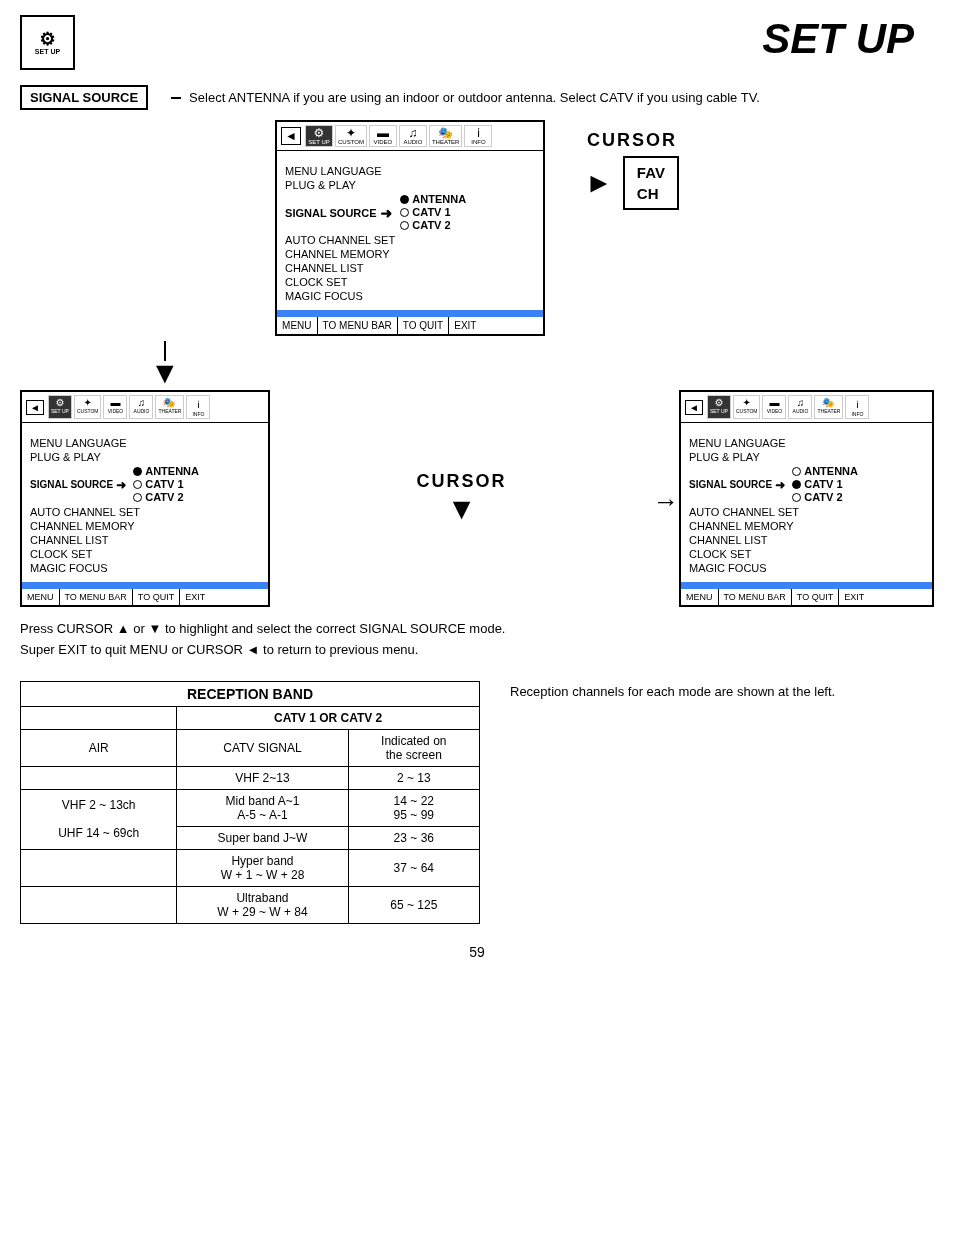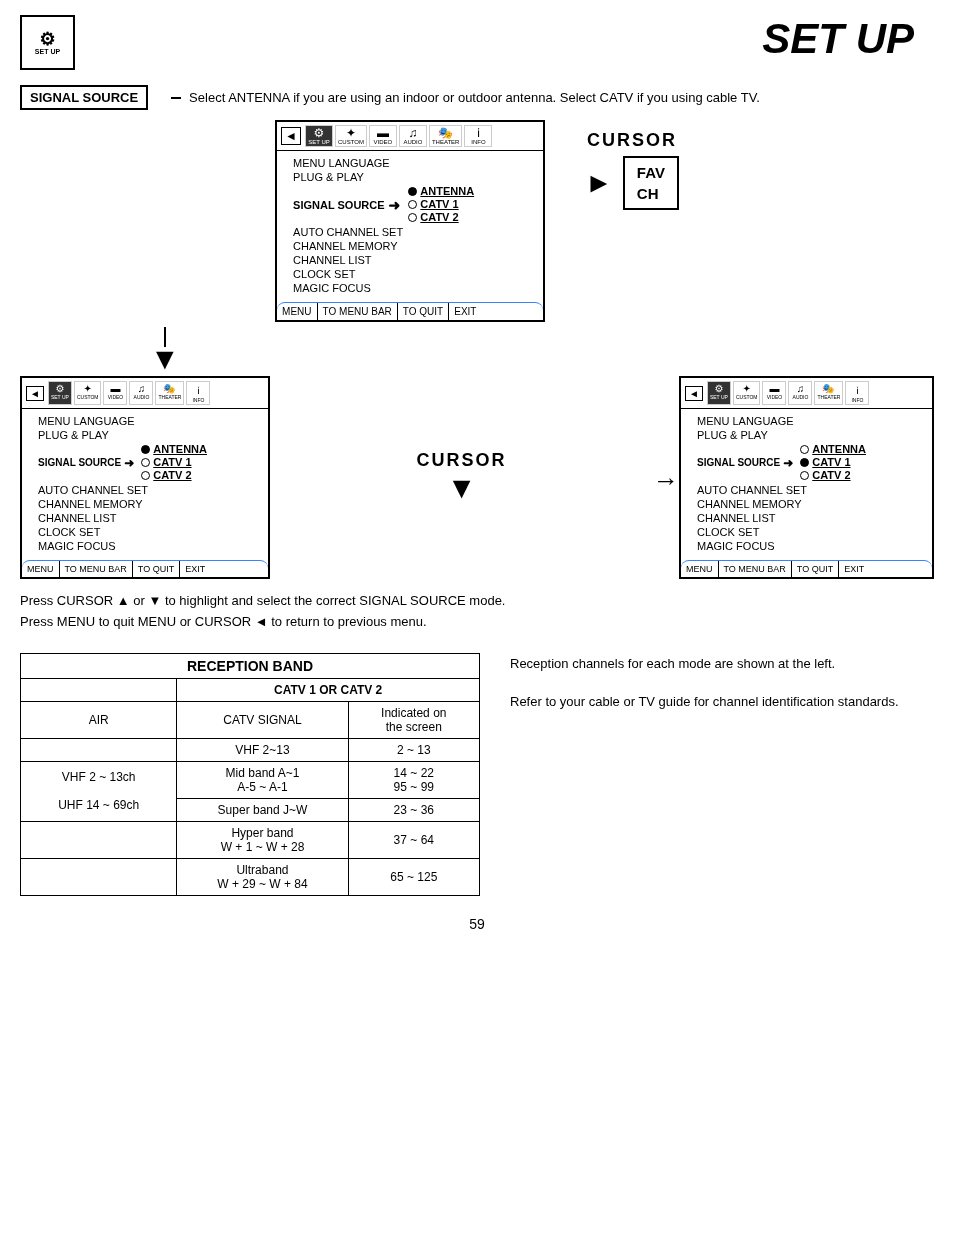--- a/index.html
+++ b/index.html
@@ -88,63 +88,62 @@
     }
     .tv-icon-item.active {
       background: #333;
       color: #fff;
     }
     .tv-icon-symbol {
       font-size: 12px;
       line-height: 1;
     }
     .tv-menu-content {
-      padding: 6px 16px;
+      padding: 6px 8px;
+      margin-top: 8px;
     }
     .tv-menu-row {
       display: flex;
       align-items: center;
       margin-bottom: 2px;
       font-size: 11px;
     }
     .tv-menu-row.bold {
       font-weight: bold;
     }
     .tv-menu-row .arrow-right {
       margin: 0 4px;
       font-size: 14px;
     }
     .tv-radio-group {
       display: flex;
       flex-direction: column;
       margin-left: 4px;
-      text-decoration: underline;
     }
     .tv-radio-item {
       display: flex;
       align-items: center;
       gap: 3px;
       font-size: 11px;
       margin-bottom: 1px;
     }
     .radio-dot {
       width: 9px;
       height: 9px;
       border-radius: 50%;
       border: 1.5px solid #000;
       display: inline-block;
     }
     .radio-dot.filled {
       background: #000;
     }
     .tv-menu-bottombar {
       display: flex;
-      border-top: 1px solid #3b82f6;
+      border-top: 7px solid #3b82f6;
       font-size: 10px;
-      border-radius: 8px;
     }
     .tv-menu-bottombar span {
       padding: 3px 5px;
       border-right: 1px solid #000;
     }
     .tv-menu-bottombar span:last-child {
       border-right: none;
     }
     .cursor-middle {
       display: flex;
@@ -471,21 +470,21 @@
         <span>TO MENU BAR</span>
         <span>TO QUIT</span>
         <span>EXIT</span>
       </div>
     </div>
   </div>
 </div>
 
 <div class="description-text">
   <div>Press CURSOR ▲ or ▼ to highlight and select the correct SIGNAL SOURCE mode.</div>
-  <div>Press MENU to quit MENU or CURSOR ◄ to return to previous menu.</div>
+  <div>Super EXIT to quit MENU or CURSOR ◄ to return to previous menu.</div>
 </div>
 
 <div class="reception-section">
   <div class="reception-table-wrap">
     <table class="reception-table">
       <tbody>
           <tr class="title-row">
         <th colspan="3">RECEPTION BAND</th>
       </tr>
       <tr>
@@ -518,18 +517,17 @@
       </tr>
       <tr>
         <td></td>
         <td>Ultraband<br>W + 29 ~ W + 84</td>
         <td>65 ~ 125</td>
       </tr>
     </tbody>
       </table>
   </div>
   <div class="reception-notes">
-    <p style="margin-bottom:16px;">Reception channels for each mode are shown at the left.</p>
-    <p style="margin-bottom:16px;">Refer to your cable or TV guide for channel identification standards.</p>
+    <p style="">Reception channels for each mode are shown at the left.</p>
   </div>
 </div>
 
 <div class="page-number">59</div>
 
 </body></html>

